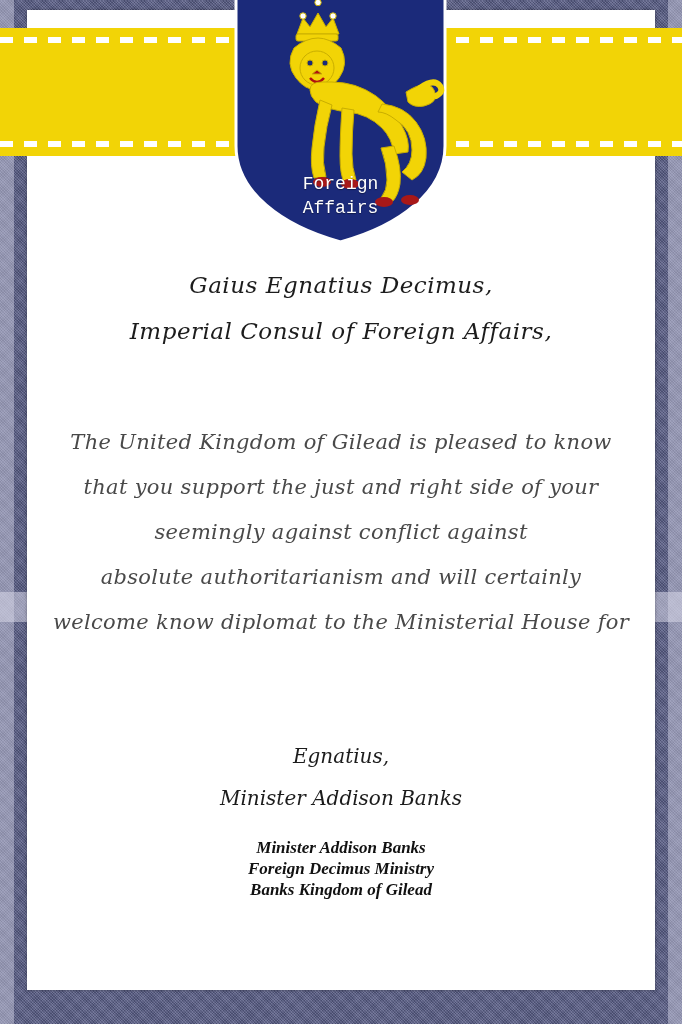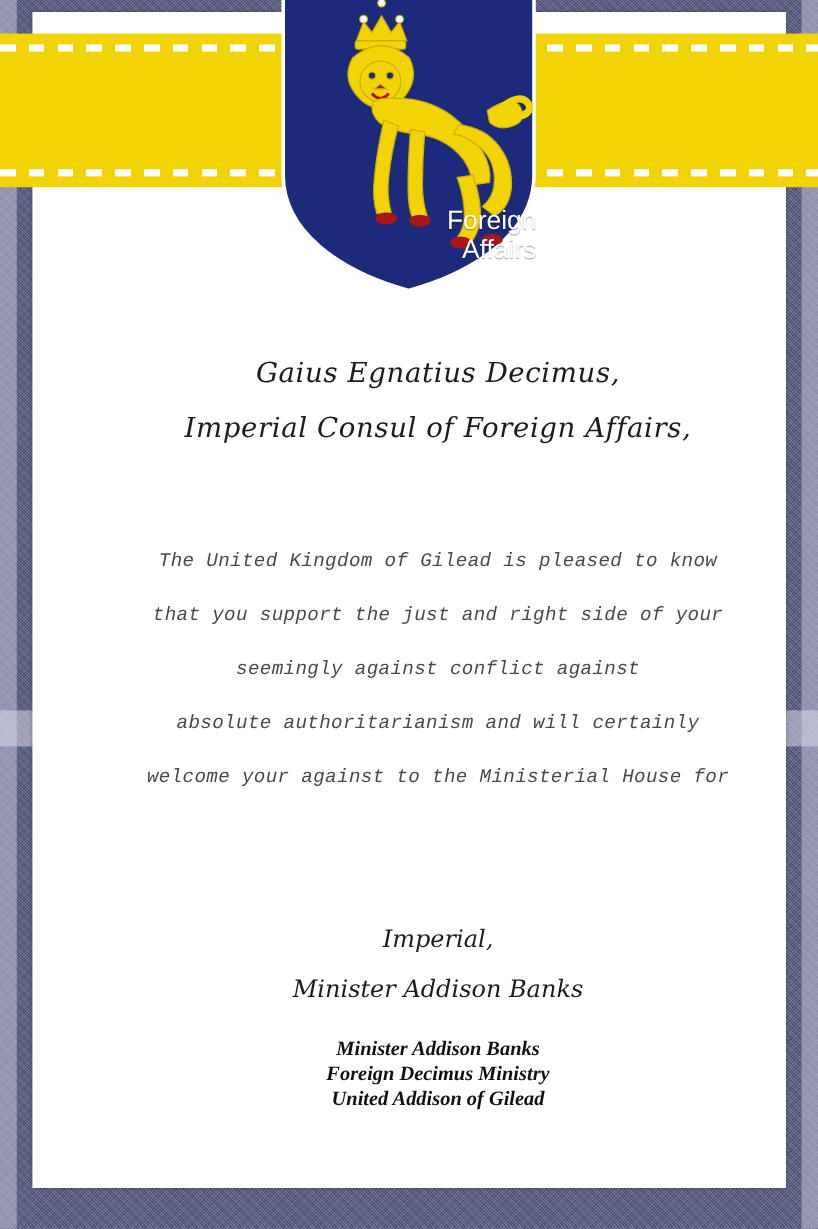--- a/index.html
+++ b/index.html
@@ -105,61 +105,59 @@
     width: 213px;
     height: 248px;
     z-index: 6;
   }
   #crest svg { display: block; }
   #crest-label {
     position: absolute;
     left: 0;
     top: 176px;
     width: 213px;
-    text-align: right;
+    text-align: center;
     color: #ffffff;
-    font-family: Liberation Sans, sans-serif;
-    font-size: 22px;
+    font-family: Liberation Mono, monospace;
+    font-size: 18px;
     line-height: 24px;
     text-shadow: 0 1px 1px rgba(0,0,0,0.4);
   }
 
   
   #letter {
     position: absolute;
     left: 27px;
-    top: 266px;
+    top: 240px;
     width: 628px;
     text-align: center;
     color: #2b2b2b;
-    padding-left: 24px;
   }
 
   .script {
     font-family: "DejaVu Serif", serif;
     font-style: italic;
   }
 
   #salutation {
     margin-top: 22px;
     font-size: 23px;
     line-height: 46px;
     color: #1c1c1c;
     letter-spacing: 0.5px;
   }
   #salutation div { white-space: nowrap; }
 
   #body-text {
     margin-top: 66px;
-    font-size: 16px;
+    font-size: 21px;
     line-height: 45px;
     color: #3a3a3a;
     opacity: 0.92;
     letter-spacing: 0.3px;
-    font-family: Liberation Mono, monospace;
   }
   #body-text div { white-space: nowrap; }
 
   #signoff {
     margin-top: 90px;
     font-size: 20px;
     line-height: 42px;
     color: #1c1c1c;
   }
 
@@ -246,28 +244,28 @@
     <div id="salutation" class="script">
       <div>Gaius Egnatius Decimus,</div>
       <div>Imperial Consul of Foreign Affairs,</div>
     </div>
 
     <div id="body-text" class="script">
       <div>The United Kingdom of Gilead is pleased to know</div>
       <div>that you support the just and right side of your</div>
       <div>seemingly against conflict against</div>
       <div>absolute authoritarianism and will certainly</div>
-      <div>welcome your against to the Ministerial House for</div>
+      <div>welcome know diplomat to the Ministerial House for</div>
     </div>
 
     <div id="signoff" class="script">
-      <div>Imperial,</div>
+      <div>Egnatius,</div>
       <div>Minister Addison Banks</div>
     </div>
 
     <div id="signature-block">
       <div>Minister Addison Banks</div>
       <div>Foreign Decimus Ministry</div>
-      <div>United Addison of Gilead</div>
+      <div>Banks Kingdom of Gilead</div>
     </div>
 
   </div>
 </div>
 
 </body></html>

